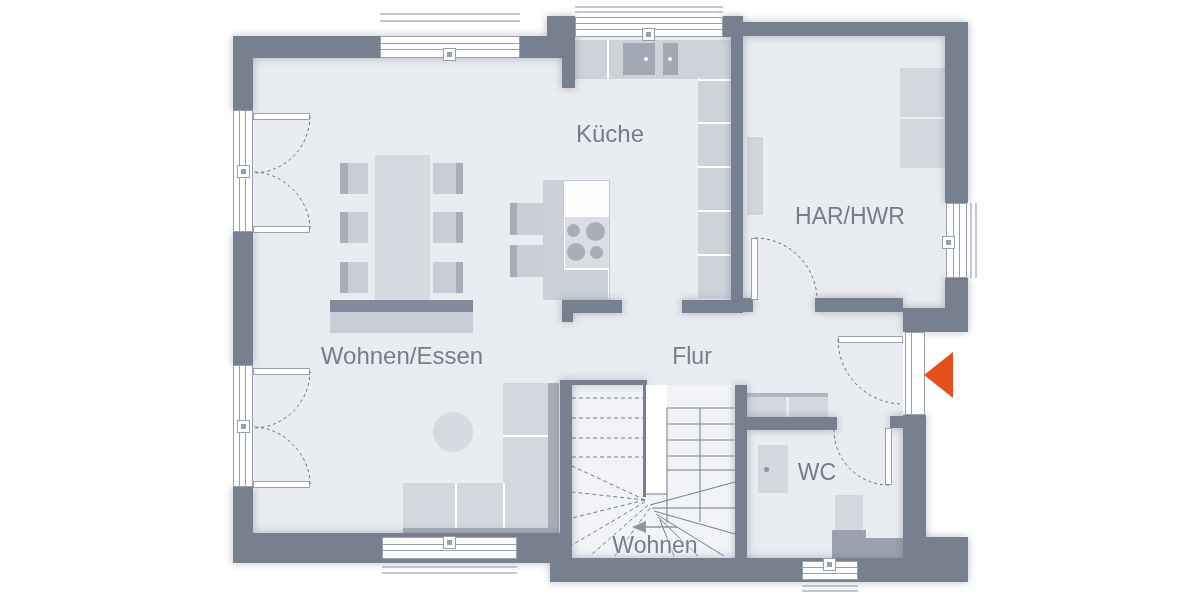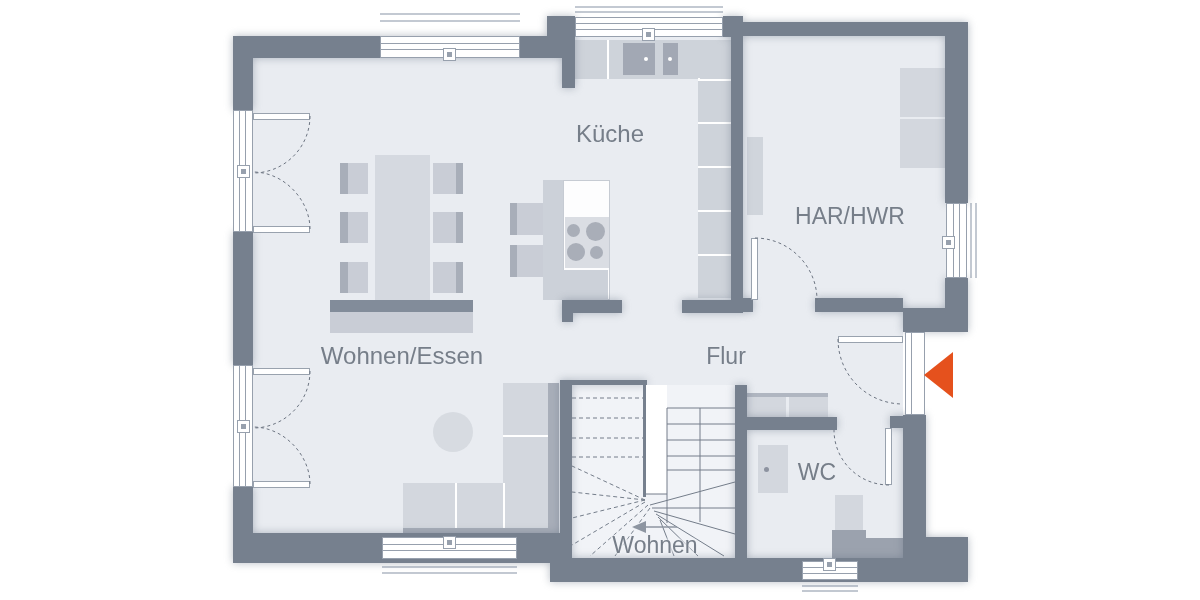--- a/index.html
+++ b/index.html
@@ -227,17 +227,17 @@
 
     <path class="walkline" d="M646,527 H677"></path>
     <polygon class="walkarrow" points="646,521 646,533 632,527"></polygon>
 
     <polygon class="entr-arrow" points="953,352 953,398 924,375"></polygon>
   </svg>
 
   <div class="label" style="left:610px;top:134px;font-size:24px;">Küche</div>
   <div class="label" style="left:402px;top:356px;font-size:24px;">Wohnen/Essen</div>
   <div class="label" style="left:850px;top:216px;font-size:23px;">HAR/HWR</div>
-  <div class="label" style="left:726px;top:356px;font-size:23px;">Flur</div>
+  <div class="label" style="left:692px;top:356px;font-size:23px;">Flur</div>
   <div class="label" style="left:817px;top:472px;font-size:23px;">WC</div>
   <div class="label halo" style="left:655px;top:545px;font-size:23px;">Wohnen</div>
 
 </div>
 
 </body></html>

